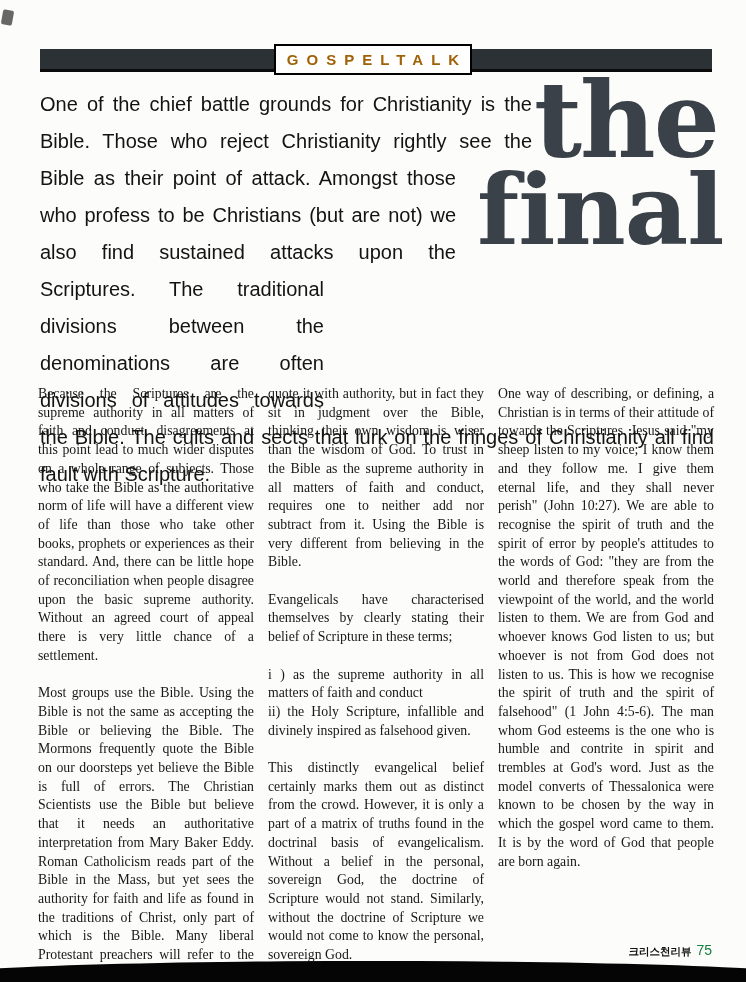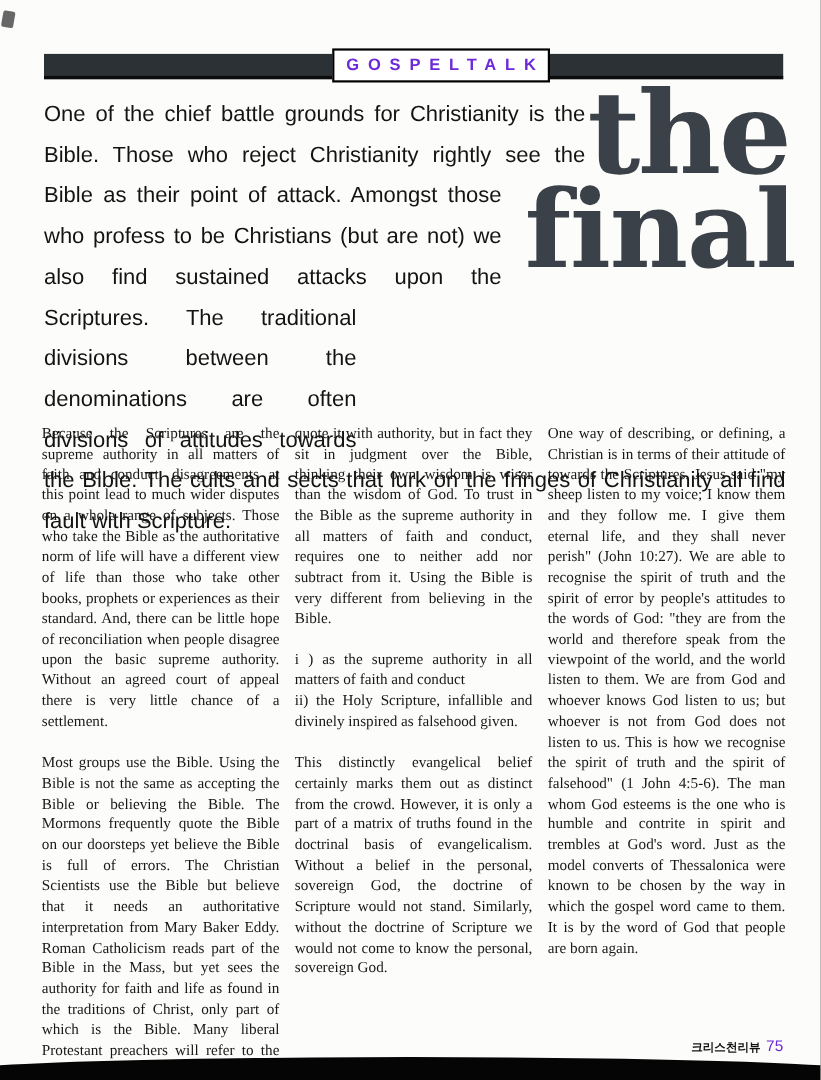--- a/index.html
+++ b/index.html
@@ -22,21 +22,21 @@
   
   .banner-bar {
     position:absolute; left:40px; top:49px; width:672px; height:20px;
     background:#2c3136; border-bottom:3px solid #0b0b0b;
   }
   .banner-box {
     position:absolute; left:274px; top:44px; width:194px; height:27px;
     background:#ffffff; border:2.5px solid #000;
     display:flex; align-items:center; justify-content:center;
     font-family:"Liberation Sans", sans-serif; font-weight:bold;
-    font-size:15px; letter-spacing:8px; text-indent:8px; color:#6d28d9;margin-left:28px;
+    font-size:15px; letter-spacing:8px; text-indent:8px; color:#a16207;
   }
 
   
   .intro {
     position:absolute; left:40px; top:86px; width:674px;
     font-family:"Liberation Sans", sans-serif;
     font-size:20px; line-height:37px; text-align:justify;
     color:#131313;
   }
   .hl-float-1 { float:right; clear:right; width:182px; height:104px; }
@@ -66,21 +66,21 @@
   .col p + p { margin-top:18.7px; }
   .col p.tight { margin-top:0; }
 
   
   .footer {
     position:absolute; right:34px; top:942px;
     display:flex; align-items:baseline; gap:5px;
     font-family:"Liberation Sans", sans-serif;
   }
   .footer .brand { font-size:10.5px; font-weight:bold; color:#111; }
-  .footer .pagenum { font-size:14px; color:#6d28d9; }
+  .footer .pagenum { font-size:14px; color:#15803d; }
 
   
   .bottom-edge {
     position:absolute; left:-80px; top:961px; width:906px; height:34px;
     background:#050505; border-radius:50%;
   }
 </style>
 </head>
 <body>
 
@@ -103,20 +103,21 @@
   <div class="hl hl-the">the</div>
   <div class="hl hl-final">final</div>
 
   <div class="cols">
     <div class="col">
       <p>Because the Scriptures are the supreme authority in all matters of faith and conduct, disagreements at this point lead to much wider disputes on a whole range of subjects. Those who take the Bible as the authoritative norm of life will have a different view of life than those who take other books, prophets or experiences as their standard. And, there can be little hope of reconciliation when people disagree upon the basic supreme authority. Without an agreed court of appeal there is very little chance of a settlement.</p>
       <p>Most groups use the Bible. Using the Bible is not the same as accepting the Bible or believing the Bible. The Mormons frequently quote the Bible on our doorsteps yet believe the Bible is full of errors. The Christian Scientists use the Bible but believe that it needs an authoritative interpretation from Mary Baker Eddy. Roman Catholicism reads part of the Bible in the Mass, but yet sees the authority for faith and life as found in the traditions of Christ, only part of which is the Bible. Many liberal Protestant preachers will refer to the Bible, and when the Bible agrees with them will</p>
     </div>
     <div class="col">
       <p>quote it with authority, but in fact they sit in judgment over the Bible, thinking their own wisdom is wiser than the wisdom of God. To trust in the Bible as the supreme authority in all matters of faith and conduct, requires one to neither add nor subtract from it. Using the Bible is very different from believing in the Bible.</p>
+      <p>Evangelicals have characterised themselves by clearly stating their belief of Scripture in these terms;</p>
       <p>i ) as the supreme authority in all matters of faith and conduct</p>
       <p class="tight">ii) the Holy Scripture, infallible and divinely inspired as falsehood given.</p>
       <p>This distinctly evangelical belief certainly marks them out as distinct from the crowd. However, it is only a part of a matrix of truths found in the doctrinal basis of evangelicalism. Without a belief in the personal, sovereign God, the doctrine of Scripture would not stand. Similarly, without the doctrine of Scripture we would not come to know the personal, sovereign God.</p>
     </div>
     <div class="col">
       <p>One way of describing, or defining, a Christian is in terms of their attitude of towards the Scriptures. Jesus said "my sheep listen to my voice; I know them and they follow me. I give them eternal life, and they shall never perish" (John 10:27). We are able to recognise the spirit of truth and the spirit of error by people's attitudes to the words of God: "they are from the world and therefore speak from the viewpoint of the world, and the world listen to them. We are from God and whoever knows God listen to us; but whoever is not from God does not listen to us. This is how we recognise the spirit of truth and the spirit of falsehood" (1 John 4:5-6). The man whom God esteems is the one who is humble and contrite in spirit and trembles at God's word. Just as the model converts of Thessalonica were known to be chosen by the way in which the gospel word came to them. It is by the word of God that people are born again.</p>
     </div>
   </div>
 
   <div class="footer">

